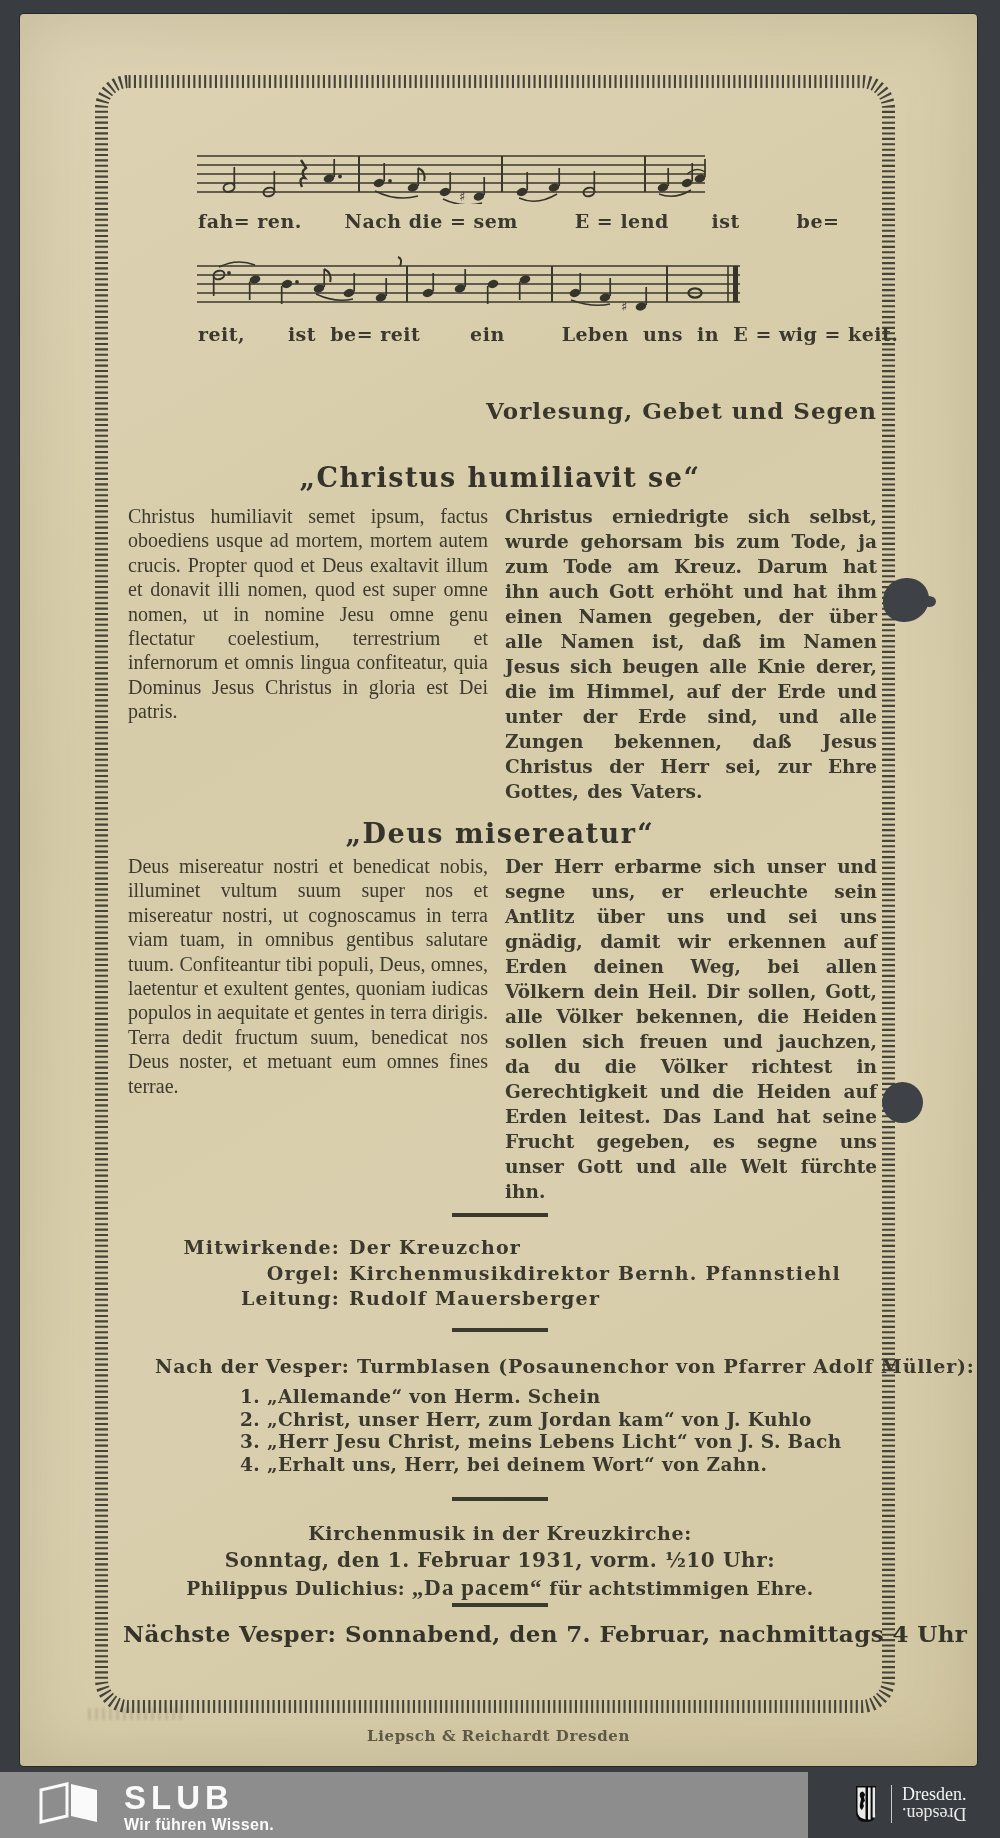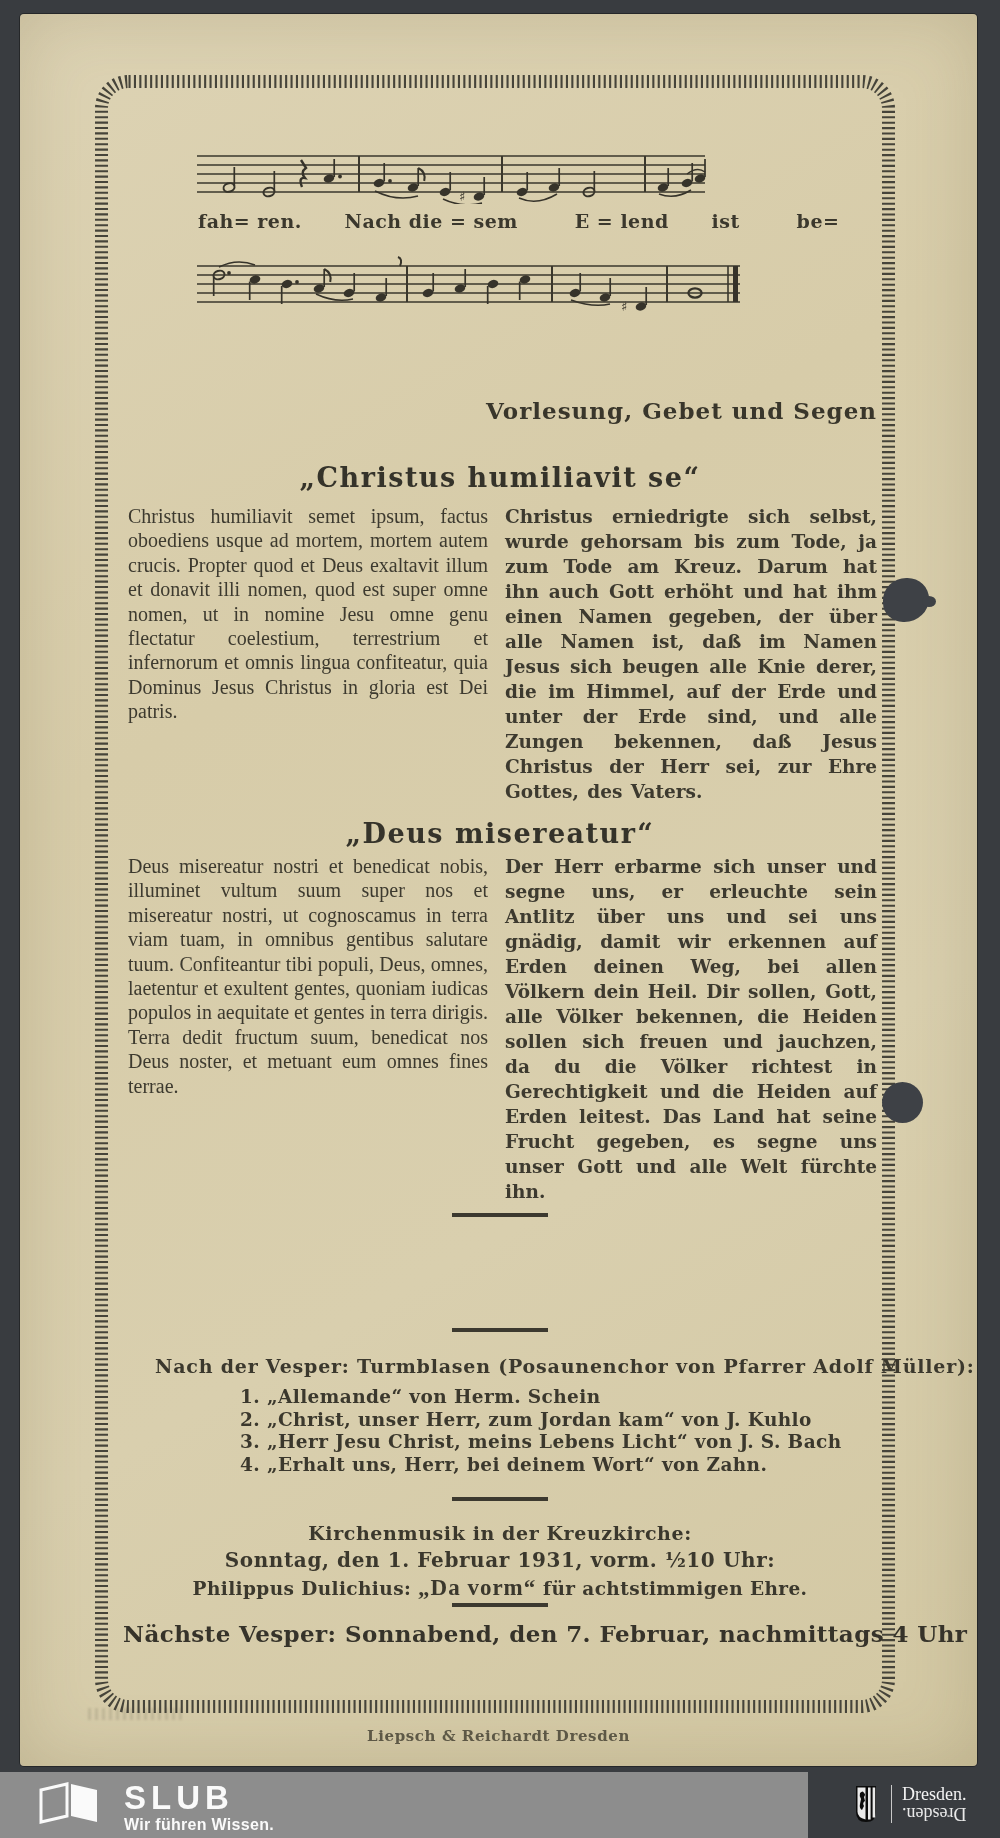--- a/index.html
+++ b/index.html
@@ -183,51 +183,66 @@
     <ellipse class="nh" cx="378" cy="43" rx="5.4" ry="4" transform="rotate(-18 378 43)"></ellipse>
     <line class="st" x1="383.2" y1="41.5" x2="383.2" y2="23"></line>
     <ellipse class="nh" cx="408" cy="47.5" rx="5.4" ry="4" transform="rotate(-18 408 47.5)"></ellipse>
     <line class="st" x1="413.2" y1="46" x2="413.2" y2="28"></line>
     <path class="slur" d="M374,50 Q396,58 413,54"></path>
     <text class="sharp" x="424" y="61">♯</text>
     <ellipse class="nh" cx="444" cy="56.5" rx="5.4" ry="4" transform="rotate(-18 444 56.5)"></ellipse>
     <line class="st" x1="449.2" y1="55" x2="449.2" y2="37"></line>
     <ellipse cx="498" cy="43" rx="6.6" ry="4.6" fill="none" stroke="#36332a" stroke-width="2.2"></ellipse>
   </svg>
+  <div class="lyrics" style="left:178px;top:309px;width:545px;">reit,      ist  be= reit       ein        Leben  uns  in  E = wig = keit.</div>
 
   <div class="h-service" style="top:383px;">Vorlesung, Gebet und Segen</div>
   <div class="h-section" style="top:448px;">„Christus humiliavit se“</div>
 
   <div class="col latin" style="left:108px;top:490px;width:360px;">Christus humiliavit semet ipsum, factus oboediens usque ad mortem, mortem autem crucis. Propter quod et Deus exaltavit illum et donavit illi nomen, quod est super omne nomen, ut in nomine Jesu omne genu flectatur coelestium, terrestrium et infernorum et omnis lingua confiteatur, quia Dominus Jesus Christus in gloria est Dei patris.</div>
   <div class="col fraktur" style="left:485px;top:490px;width:372px;">Christus erniedrigte sich selbst, wurde gehorsam bis zum Tode, ja zum Tode am Kreuz. Darum hat ihn auch Gott erhöht und hat ihm einen Namen gegeben, der über alle Namen ist, daß im Namen Jesus sich beugen alle Knie derer, die im Himmel, auf der Erde und unter der Erde sind, und alle Zungen bekennen, daß Jesus Christus der Herr sei, zur Ehre Gottes, des Vaters.</div>
 
   <div class="h-section" style="top:804px;">„Deus misereatur“</div>
 
   <div class="col latin" style="left:108px;top:840px;width:360px;">Deus misereatur nostri et benedicat nobis, illuminet vultum suum super nos et misereatur nostri, ut cognoscamus in terra viam tuam, in omnibus gentibus salutare tuum. Confiteantur tibi populi, Deus, omnes, laetentur et exultent gentes, quoniam iudicas populos in aequitate et gentes in terra dirigis. Terra dedit fructum suum, benedicat nos Deus noster, et metuant eum omnes fines terrae.</div>
   <div class="col fraktur" style="left:485px;top:840px;width:372px;">Der Herr erbarme sich unser und segne uns, er erleuchte sein Antlitz über uns und sei uns gnädig, damit wir erkennen auf Erden deinen Weg, bei allen Völkern dein Heil. Dir sollen, Gott, alle Völker bekennen, die Heiden sollen sich freuen und jauchzen, da du die Völker richtest in Gerechtigkeit und die Heiden auf Erden leitest. Das Land hat seine Frucht gegeben, es segne uns unser Gott und alle Welt fürchte ihn.</div>
 
   <div class="divider" style="top:1199px;"></div>
 
+  <div class="credits">
+    <div class="row">
+      <span class="lbl">Mitwirkende:</span>
+      <span class="val">Der Kreuzchor</span>
+    </div>
+    <div class="row">
+      <span class="lbl">Orgel:</span>
+      <span class="val">Kirchenmusikdirektor Bernh. Pfannstiehl</span>
+    </div>
+    <div class="row">
+      <span class="lbl">Leitung:</span>
+      <span class="val">Rudolf Mauersberger</span>
+    </div>
+  </div>
 
   <div class="divider" style="top:1314px;"></div>
 
   <div class="turm-header">Nach der Vesper: Turmblasen (Posaunenchor von Pfarrer Adolf Müller):</div>
   <div class="turm-items">
     <div>1. „Allemande“ von Herm. Schein</div>
     <div>2. „Christ, unser Herr, zum Jordan kam“ von J. Kuhlo</div>
     <div>3. „Herr Jesu Christ, meins Lebens Licht“ von J. S. Bach</div>
     <div>4. „Erhalt uns, Herr, bei deinem Wort“ von Zahn.</div>
   </div>
 
   <div class="divider" style="top:1483px;"></div>
 
   <div class="km">
     <div class="l1">Kirchenmusik in der Kreuzkirche:</div>
     <div class="l2">Sonntag, den 1. Februar 1931, vorm. ½10 Uhr:</div>
-    <div class="l3"><span>Philippus Dulichius: </span><span class="work-title">„Da vorm“</span><span> für achtstimmigen Ehre.</span></div>
+    <div class="l3"><span>Philippus Dulichius: </span><span class="work-title">„Da pacem“</span><span> für achtstimmigen Ehre.</span></div>
   </div>
 
   <div class="divider" style="top:1589px;"></div>
 
   <div class="announce">Nächste Vesper: Sonnabend, den 7. Februar, nachmittags 4 Uhr</div>
 
   <div class="pencil"></div>
   <div class="printer">Liepsch &amp; Reichardt  Dresden</div>
 
   <div class="blot blot1"></div>

